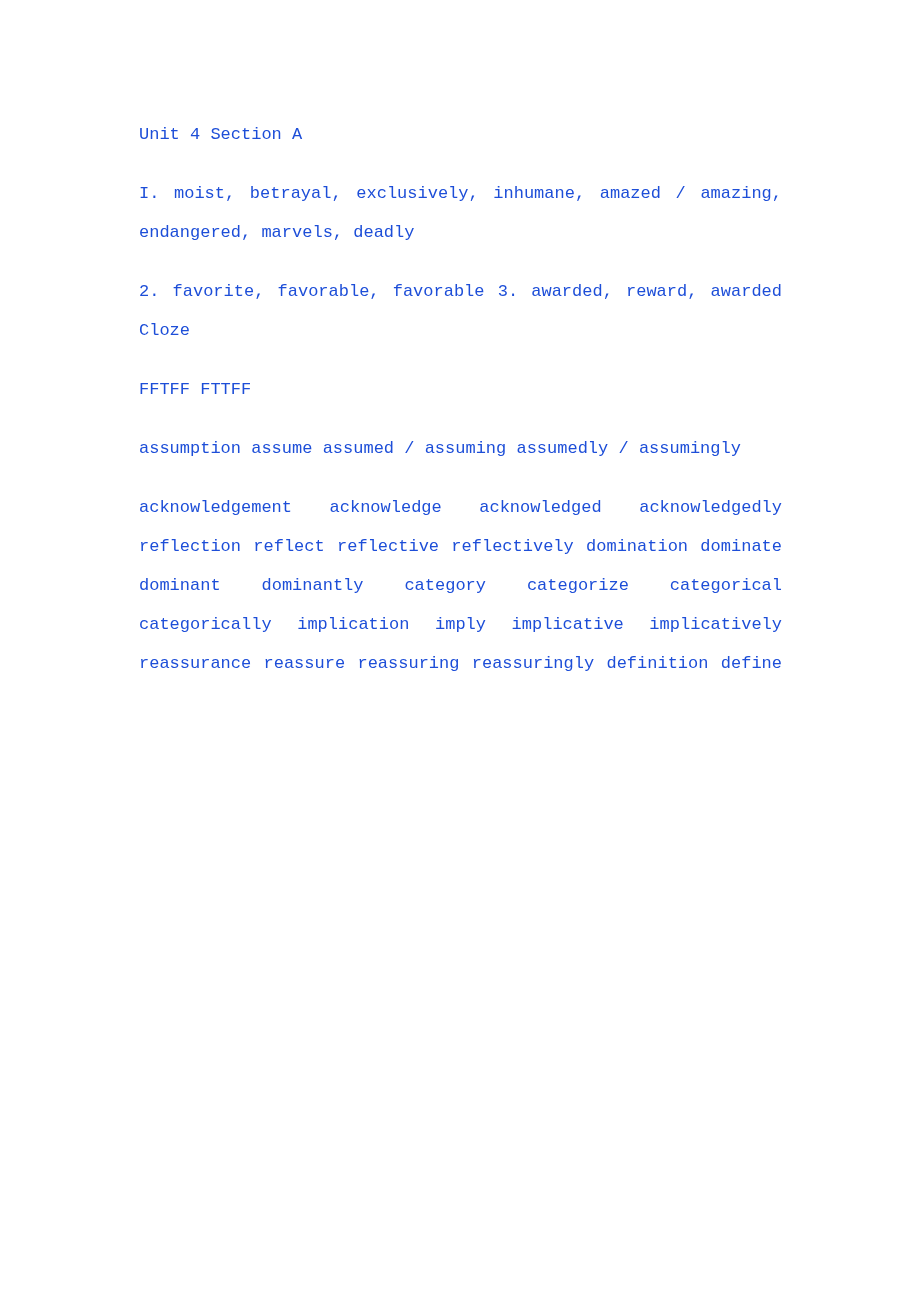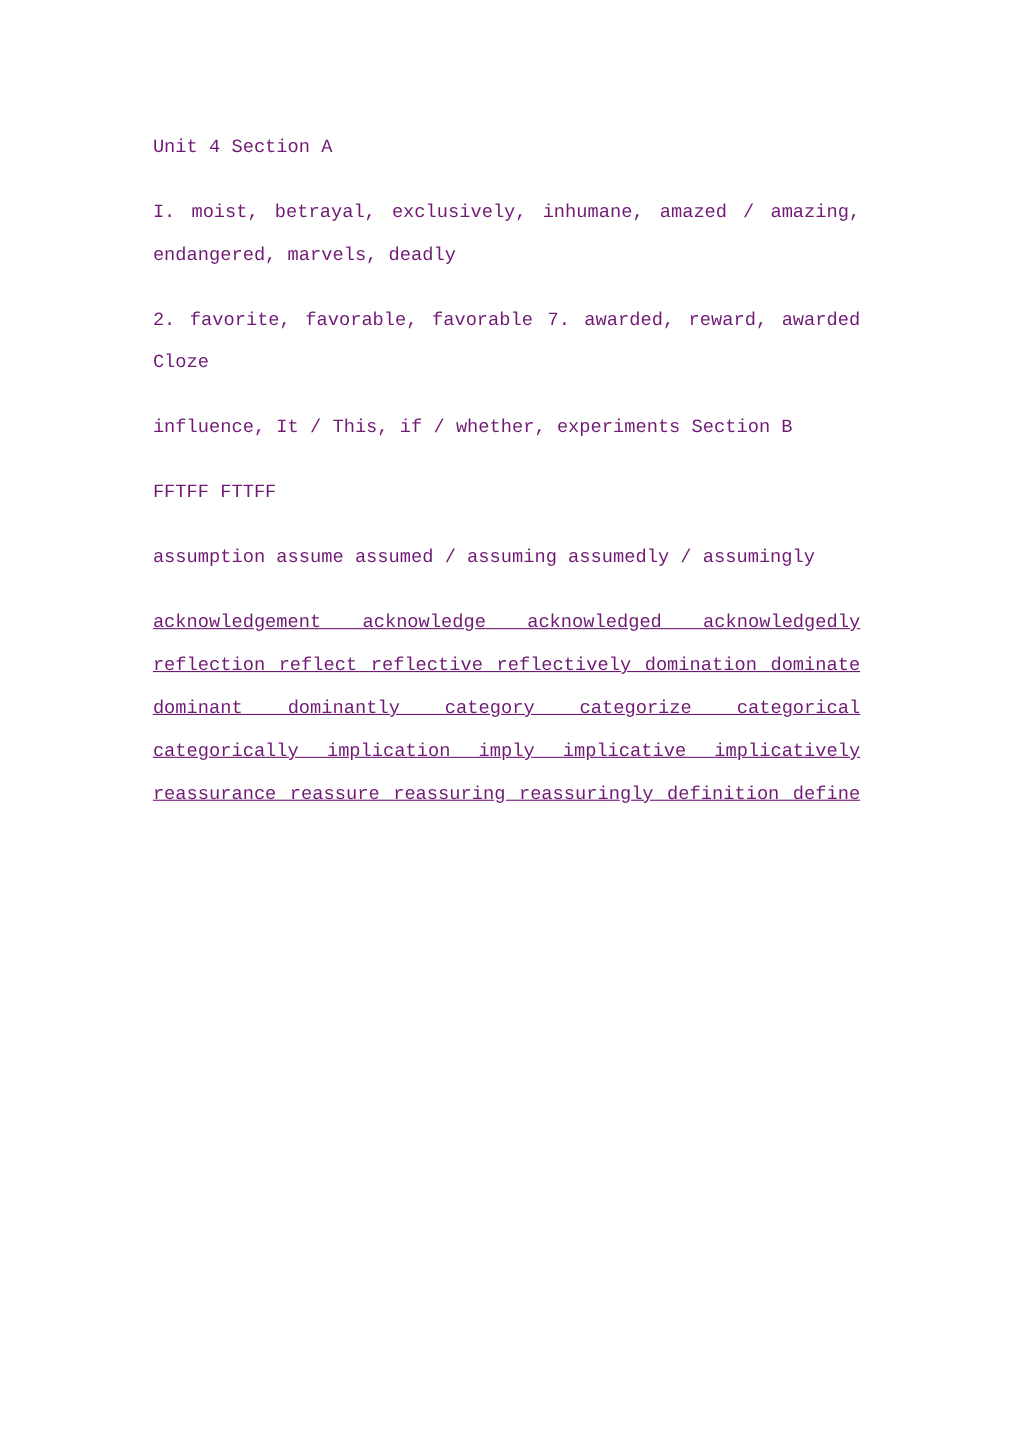--- a/index.html
+++ b/index.html
@@ -18,55 +18,53 @@
     position: absolute;
     left: 139px;
     top: 115px;
     width: 643px;
   }
   .para {
     margin: 0 0 20px 0;
     padding: 0;
     font-size: 17px;
     line-height: 39px;
-    color: #701a75;
+    color: #1d4ed8;
     text-align: justify;
     text-justify: inter-word;
     letter-spacing: 0px;
     white-space: normal;
     -webkit-font-smoothing: none;
   }
   .para:last-child {
     margin-bottom: 0;
   }
   
   .para.stretch-all {
     text-align-last: justify;
-    text-decoration: underline;
   }
   
   .block-tight {
     margin-bottom: 0;
   }
 </style>
 </head>
 <body>
 
 <div id="page">
 
   <p class="para">Unit 4 Section A</p>
 
 
   <p class="para">I. moist, betrayal, exclusively, inhumane, amazed / amazing, endangered, marvels, deadly</p>
 
 
-  <p class="para">2. favorite, favorable, favorable 7. awarded, reward, awarded Cloze</p>
+  <p class="para">2. favorite, favorable, favorable 3. awarded, reward, awarded Cloze</p>
 
 
-  <p class="para">influence, It / This, if / whether, experiments Section B</p>
 
 
   <p class="para">FFTFF FTTFF</p>
 
 
 
 
   <p class="para">assumption assume assumed / assuming assumedly / assumingly</p>
 
   <p class="para stretch-all block-tight">acknowledgement acknowledge acknowledged acknowledgedly reflection reflect reflective reflectively domination dominate dominant dominantly category categorize categorical categorically implication imply implicative implicatively reassurance reassure reassuring reassuringly definition define</p>

